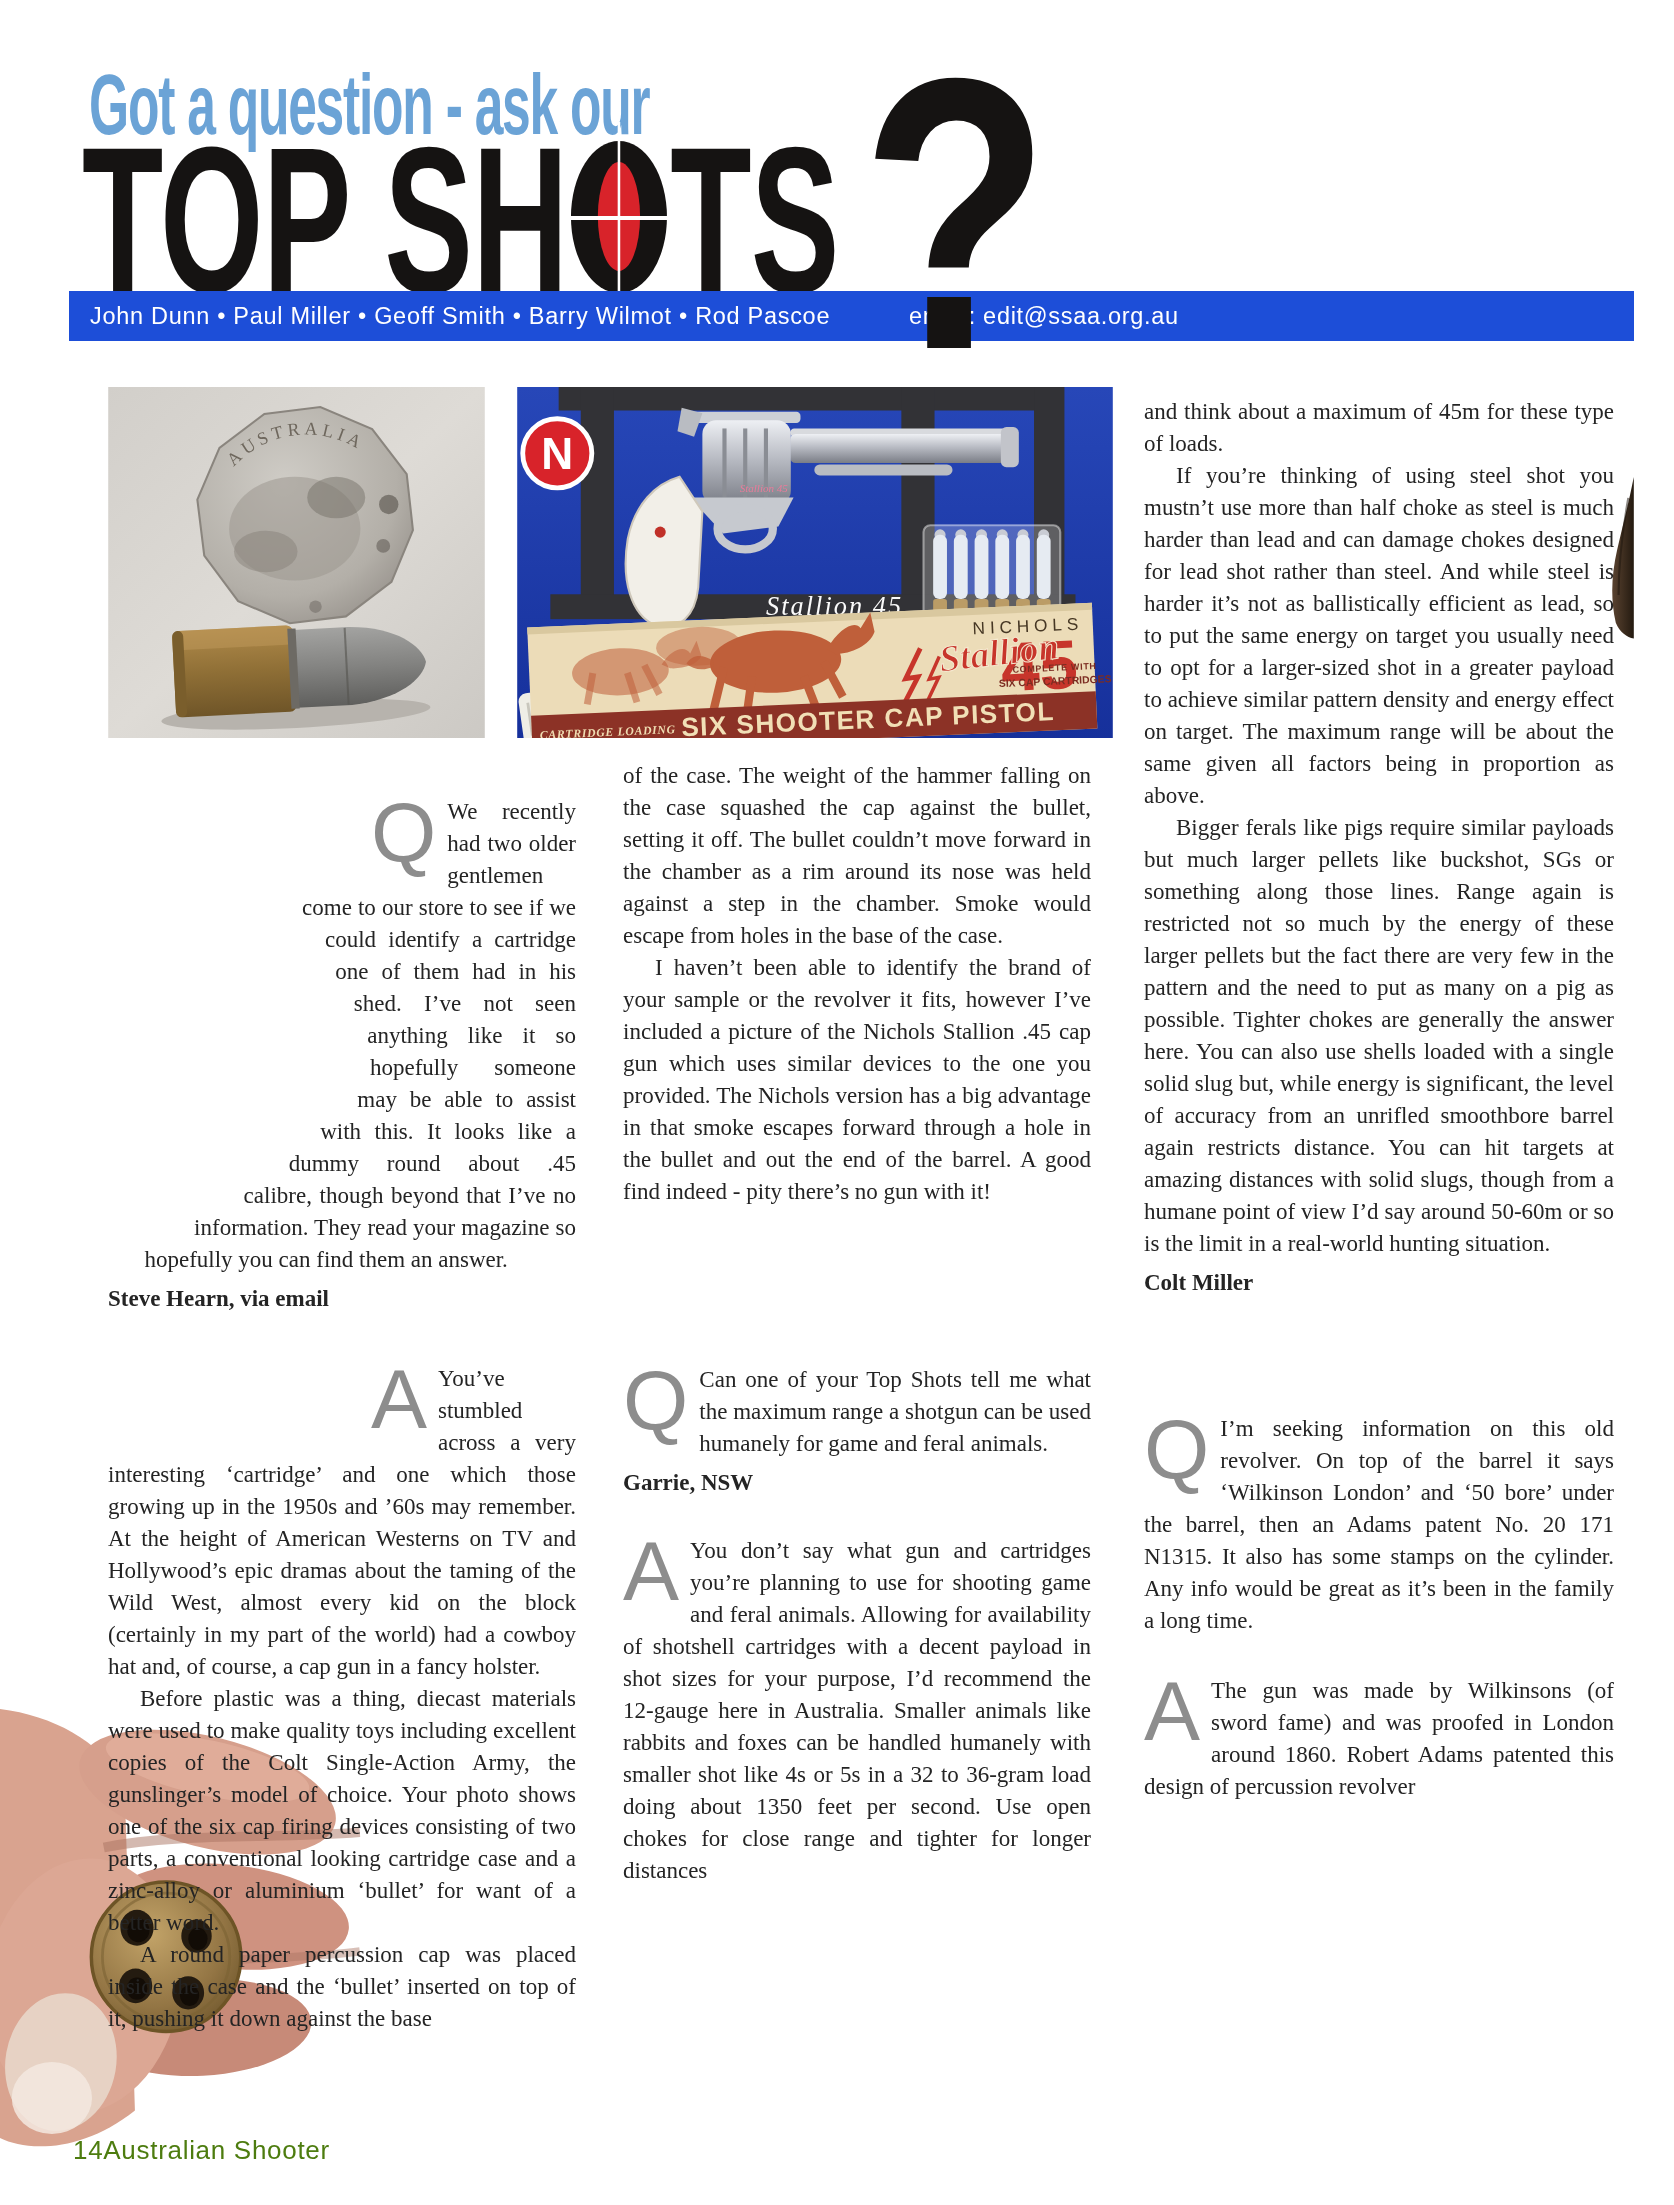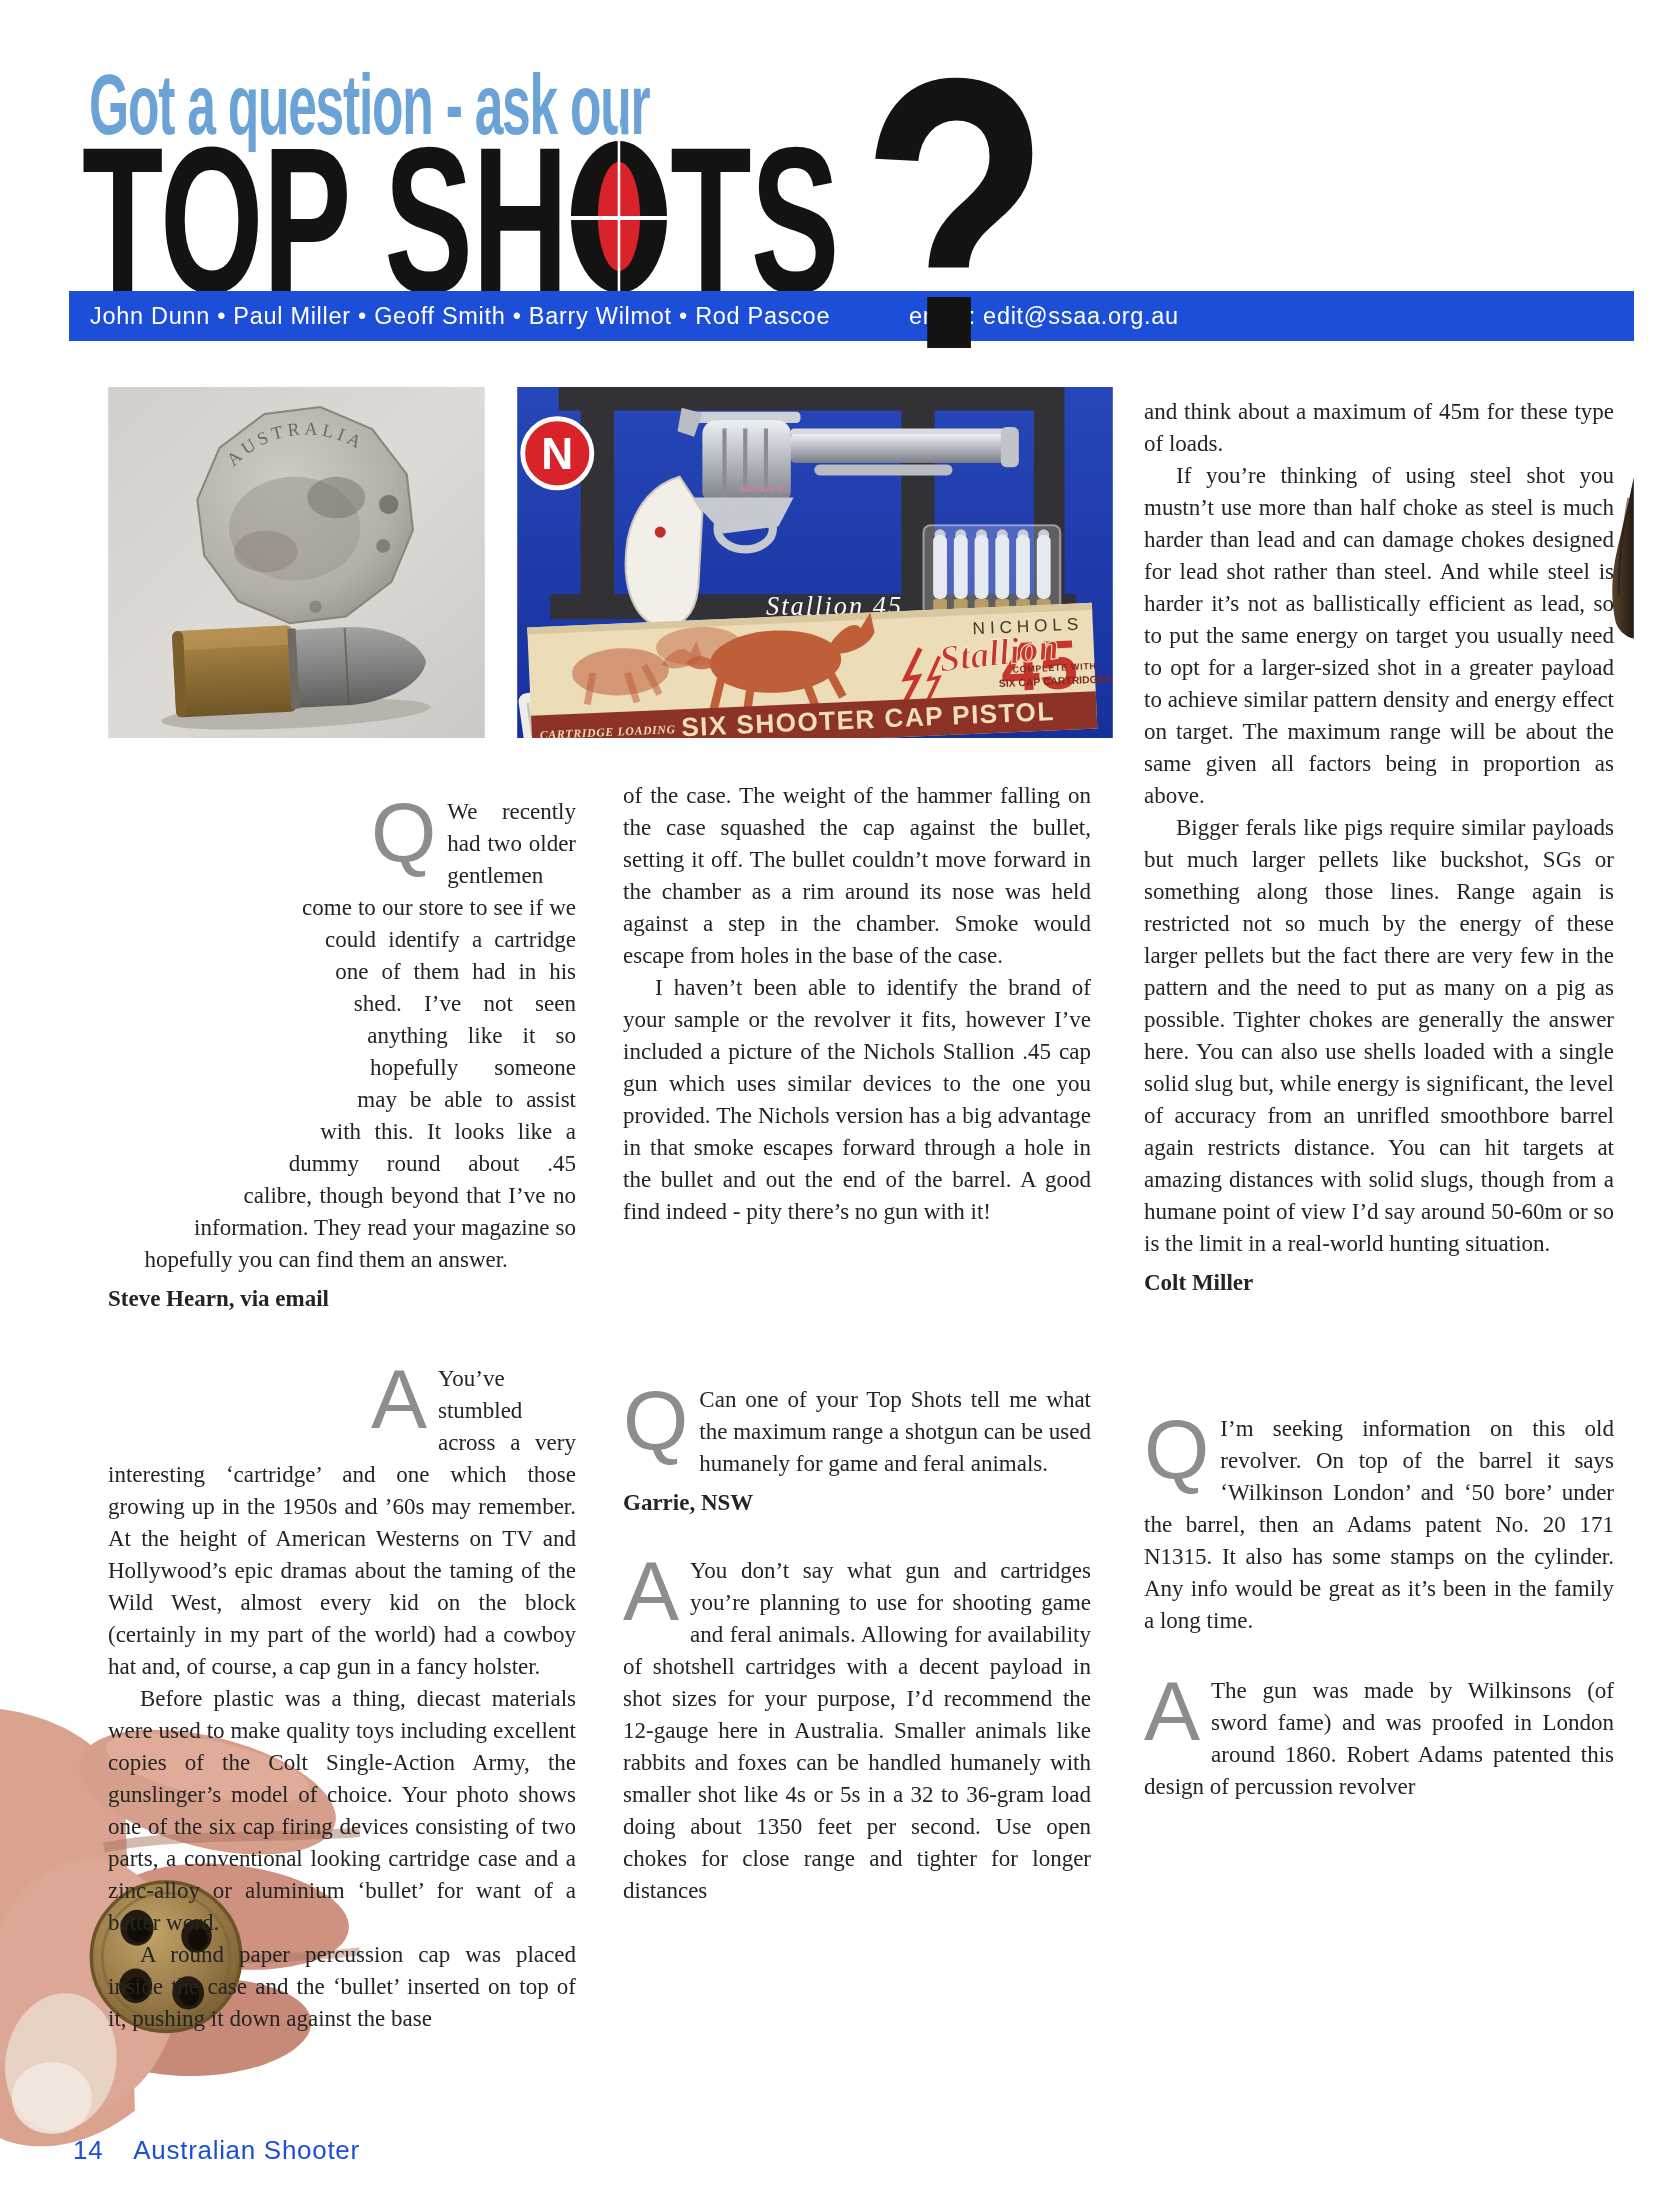--- a/index.html
+++ b/index.html
@@ -28,39 +28,39 @@
   .bluebar .email{position:absolute;left:840px;top:0;line-height:50px;font-family:"Liberation Sans",sans-serif;
          font-size:23.5px;color:#ffffff;letter-spacing:0.7px;white-space:nowrap;}
   
   .photo1{position:absolute;left:108px;top:387px;width:377px;height:351px;}
   .photo2{position:absolute;left:517px;top:387px;width:596px;height:351px;}
   .edge-object{position:absolute;right:0;top:477px;width:42px;height:163px;}
   .hand-photo{position:absolute;left:0;top:1626px;width:429px;height:526px;z-index:0;}
   
   .col{position:absolute;width:468px;font-size:23px;line-height:32px;text-align:justify;hyphens:auto;}
   .col1{left:108px;top:796px;height:1321px;}
-  .col2{left:623px;top:780px;height:1321px;}
+  .col2{left:623px;top:760px;height:1321px;}
   .col3{left:1144px;top:396px;width:470px;height:1722px;}
   .dropcap{float:left;font-family:"Liberation Sans",sans-serif;font-size:84px;line-height:64px;
            color:#8d8d8d;margin:4.2px 11px 0 0;font-weight:400;}
   .attribution{font-weight:bold;margin-top:7px;text-align:left;}
   p{margin:0;}
   p.ind{text-indent:32px;}
   .ablock{margin-top:48px;}
   .q2block{margin-top:156px;}
   .a2block{margin-top:36px;}
   .q3block{margin-top:114px;}
   .a3block{margin-top:38px;}
   .hand-float{float:left;width:263px;height:460px;margin-top:861px;
       shape-outside:polygon(0px 0px,66px 0px,118px 40px,172px 84px,184px 126px,212px 165px,223px 202px,
                             250px 243px,255px 274px,209px 313px,185px 340px,148px 368px,100px 398px,43px 437px,0px 458px);
       shape-margin:7px;}
   
   .footer{position:absolute;left:73px;top:2135px;font-family:"Liberation Sans",sans-serif;
-          font-size:26px;color:#1d4ed8;display:flex;gap:30px;letter-spacing:0.7px;}
+          font-size:26px;color:#4d7c0f;display:flex;letter-spacing:0.7px;}
 </style>
 </head>
 <body>
 
 <div class="page">
 
   <div class="tagline">Got a question - ask our</div>
   <div class="big-title"><span>TOP SH</span><span class="target-o"><span class="ring"></span><span class="red"></span><span class="vline"></span><span class="hline"></span></span><span>TS</span></div>
   <div class="qmark">?</div>
   <div class="bluebar">

